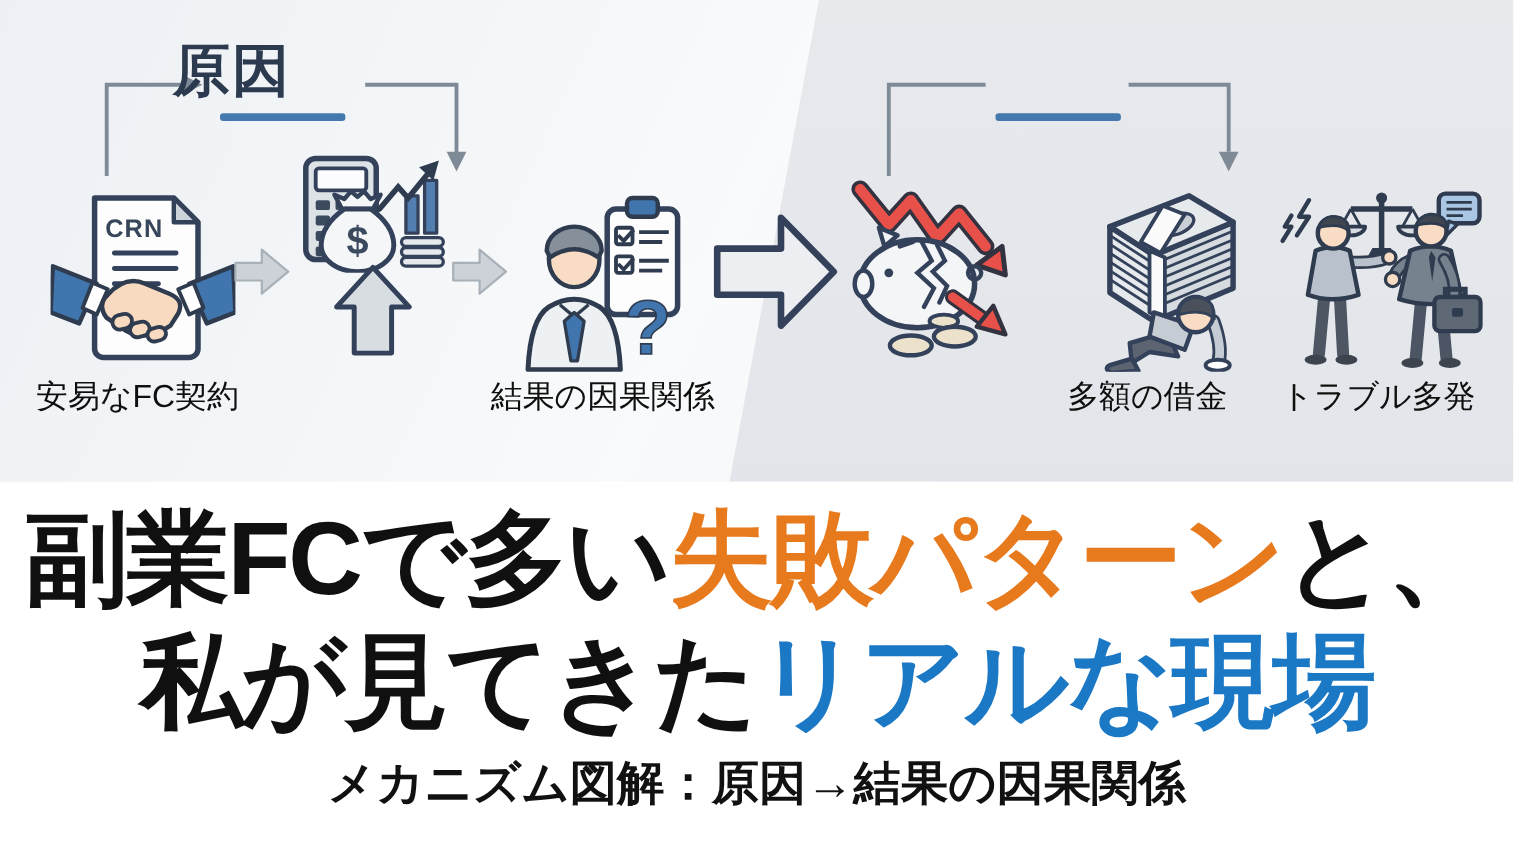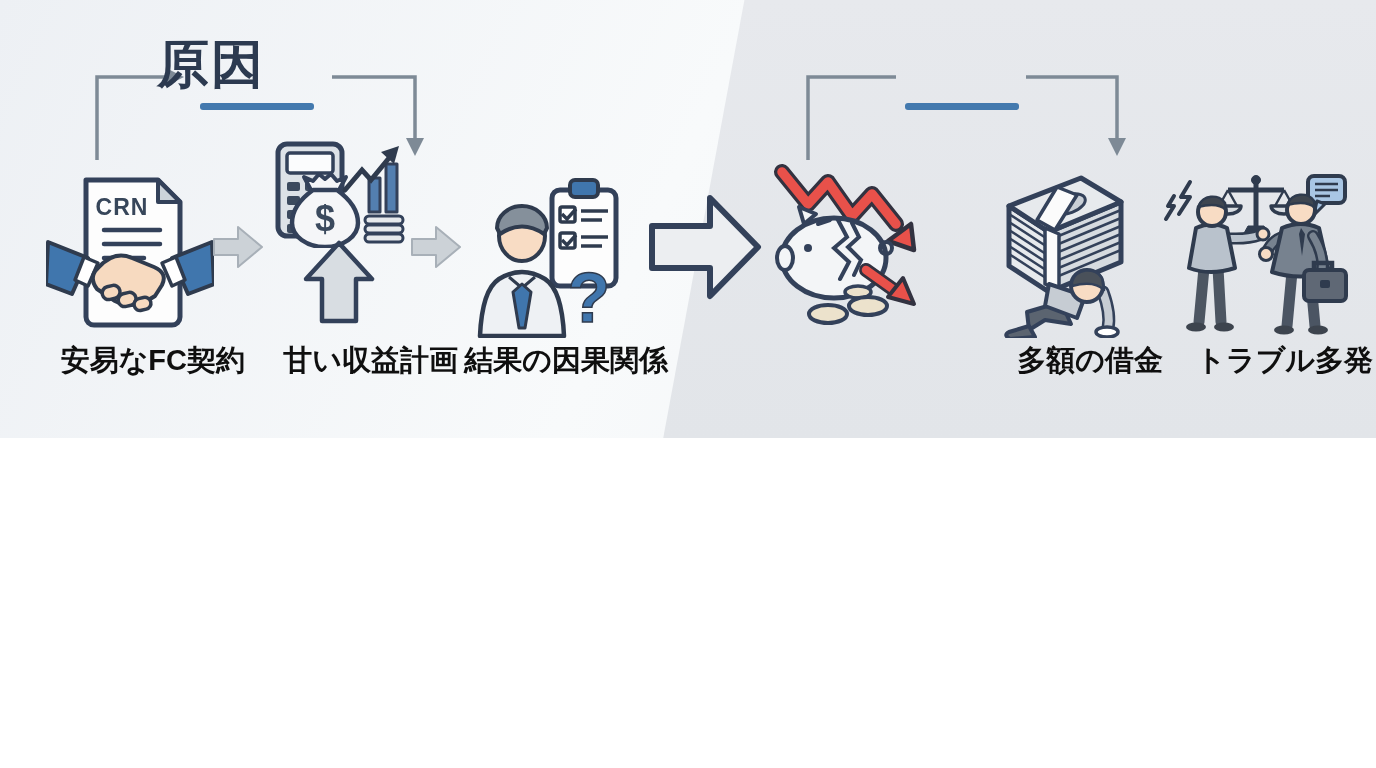--- a/index.html
+++ b/index.html
@@ -12,22 +12,22 @@
   .result-panel{position:absolute;inset:0;
     background:linear-gradient(180deg,#e7e9ed 0%,#e2e5e9 100%);
     clip-path:polygon(54.1% 0,100% 0,100% 100%,48.2% 100%);}
   .connectors{position:absolute;left:0;top:0;}
 
   .section-heading{position:absolute;top:30px;width:200px;text-align:left;
     font-size:52px;font-weight:900;color:#2c3a50;letter-spacing:2px;}
   .heading-underline{position:absolute;top:103px;height:7px;border-radius:3px;background:#4379ae;}
 
   .icon-abs{position:absolute;}
-  .item-label{position:absolute;top:341px;width:240px;text-align:right;
-    font-size:29px;font-weight:700;color:#0f0f0f;white-space:nowrap;}
+  .item-label{position:absolute;top:341px;width:240px;text-align:center;
+    font-size:29px;font-weight:400;color:#0f0f0f;white-space:nowrap;}
 
   
   .headline{position:absolute;left:0;top:438px;width:1376px;text-align:center;padding-top:14px;}
   .headline-line{font-size:94px;line-height:112px;font-weight:900;color:#101010;
     letter-spacing:-2px;white-space:nowrap;}
   .accent-orange{color:#e87a1e;}
   .accent-blue{color:#1b78c4;}
   .subtitle{margin-top:10px;font-size:43px;line-height:52px;font-weight:800;color:#111111;
     letter-spacing:0;white-space:nowrap;}
 </style>
@@ -245,20 +245,28 @@
       <path d="M153 66 q11 18 9 34" fill="none" stroke="#2f3b4e" stroke-width="12" stroke-linecap="round"></path>
       <path d="M153 66 q11 18 9 34" fill="none" stroke="#77828f" stroke-width="7" stroke-linecap="round"></path>
       <path d="M154 100 v-7 h18 v7" fill="none" stroke="#2f3b4e" stroke-width="4.5"></path>
       <rect x="144" y="100" width="42" height="31" rx="5" fill="#5f6875" stroke="#2f3b4e" stroke-width="4"></rect>
       <rect x="160" y="110" width="10" height="8" rx="2" fill="#2f3b4e"></rect>
       <circle cx="141" cy="40" r="14" fill="#f8dcc4" stroke="#2f3b4e" stroke-width="4"></circle>
       <path d="M128 34 a14 12 0 0 1 26 -3 l1 7 q-8 -8 -28 -3 z" fill="#3f4650" stroke="#2f3b4e" stroke-width="2.5" stroke-linejoin="round"></path>
     </svg>
 
     <div class="item-label" style="left:5px">安易なFC契約</div>
-    <div class="item-label" style="left:218px">甘い収益計画</div>
     <div class="item-label" style="left:428px">結果の因果関係</div>
     <div class="item-label" style="left:1133px">トラブル多発</div>
     <div class="item-label" style="left:923px">多額の借金</div>
   </div>
 
+  <div class="headline">
+    <div class="headline-line">
+      <span>副業FCで多い</span><span class="accent-orange">失敗パターン</span><span>と、</span>
+    </div>
+    <div class="headline-line">
+      <span>私が見てきた</span><span class="accent-blue">リアルな現場</span>
+    </div>
+    <div class="subtitle">メカニズム図解：原因→結果の因果関係</div>
+  </div>
 
 </div>
 
 </body></html>

